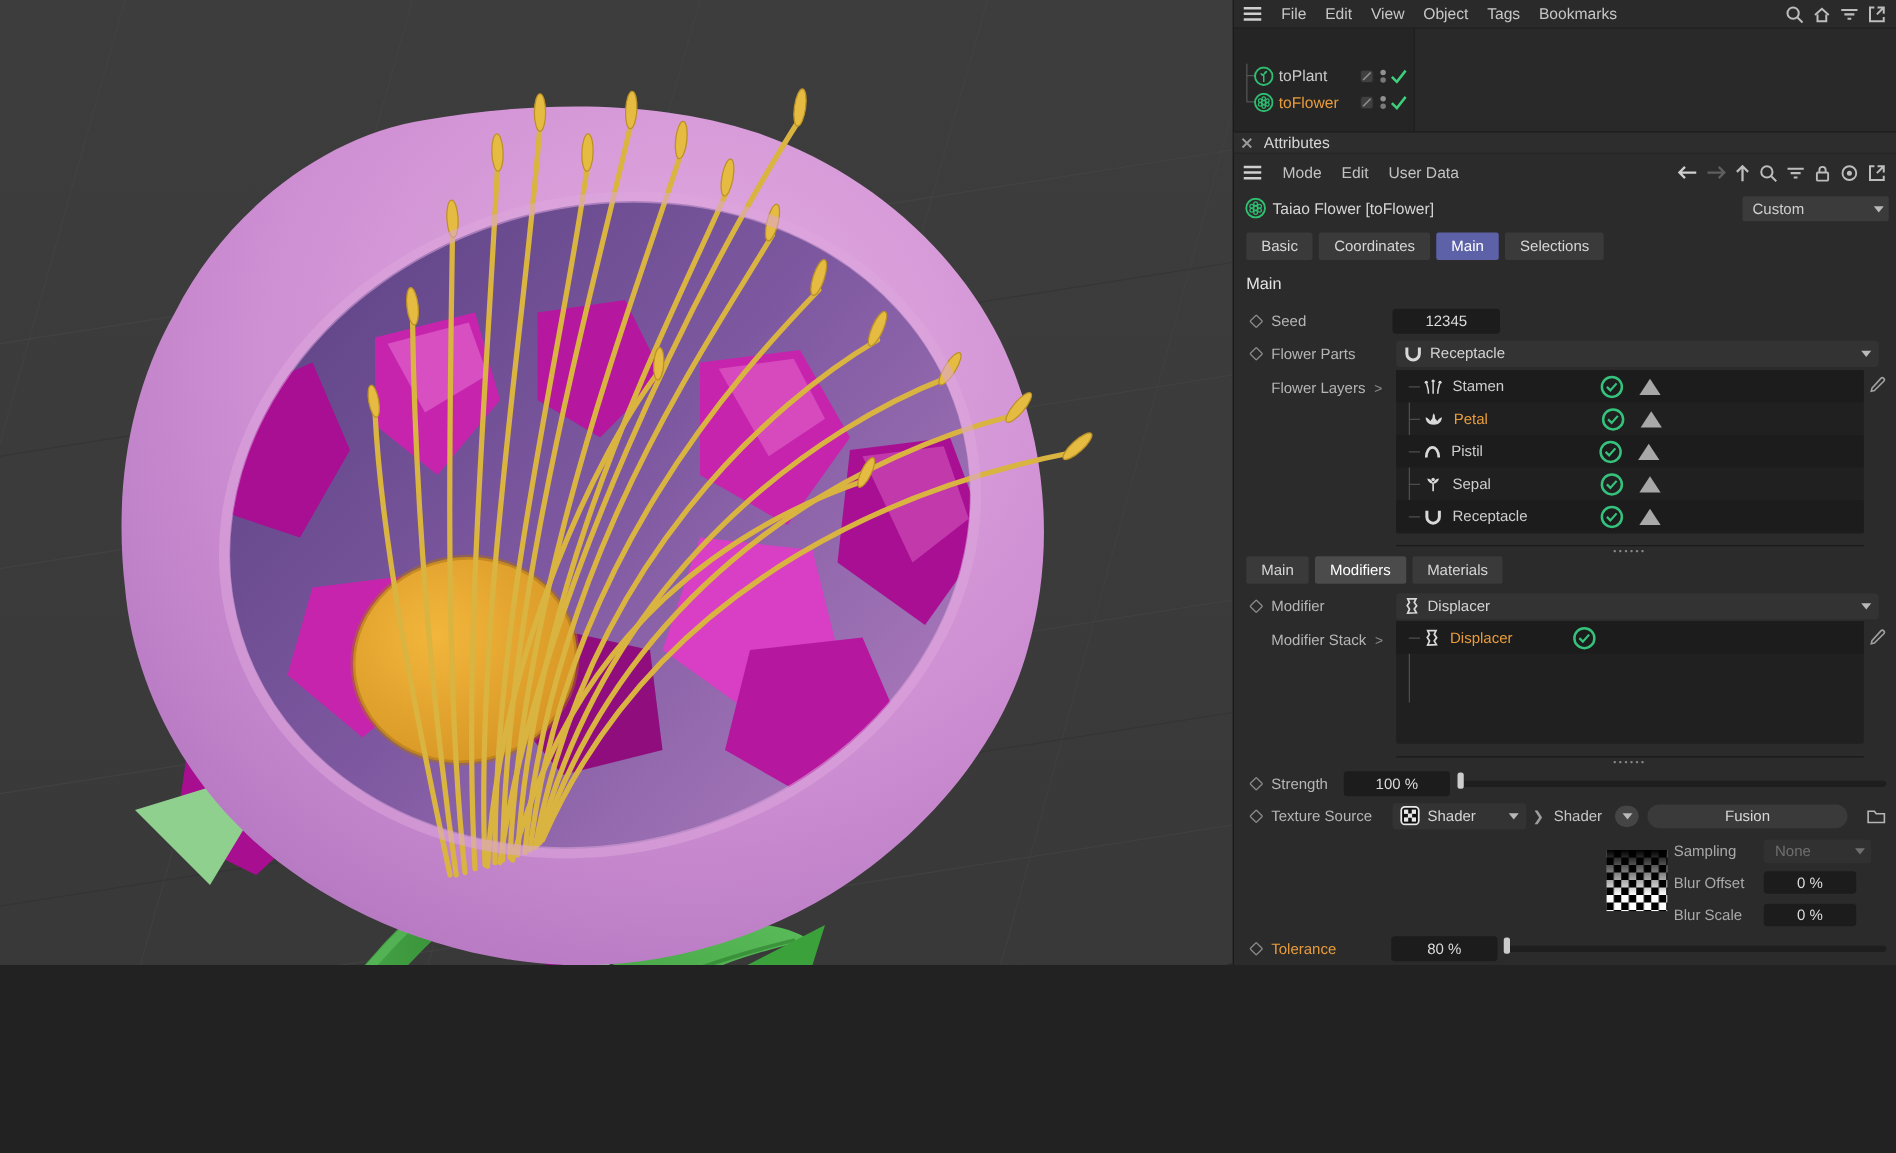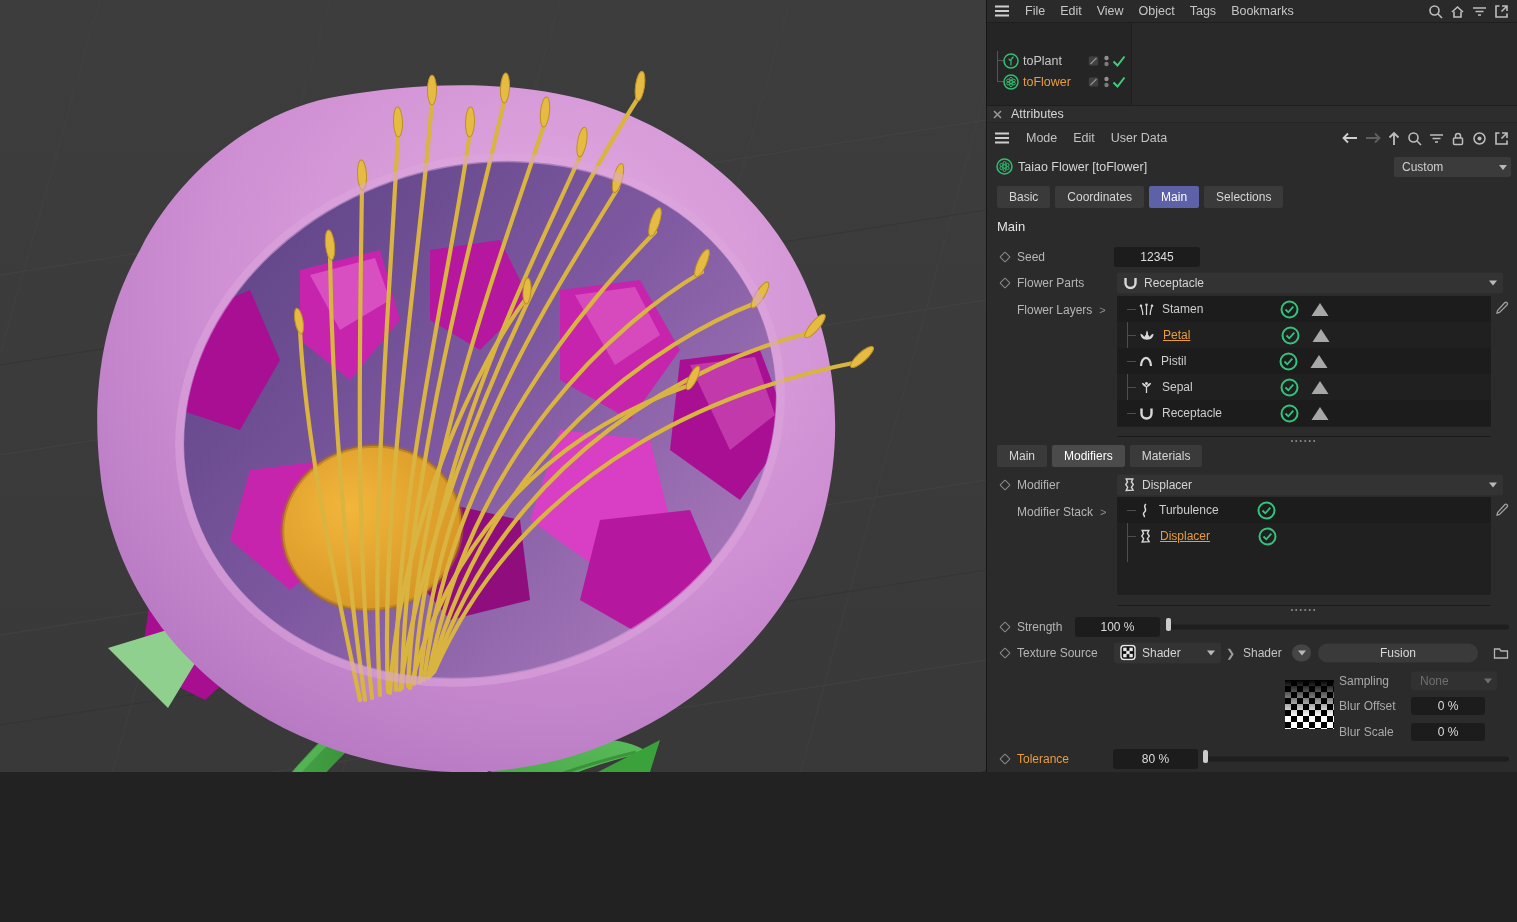--- a/index.html
+++ b/index.html
@@ -54,21 +54,21 @@
   .pl.orange{color:#e89c3c;}
   .chev::after{content:">";color:#8f8f8f;margin-left:7px;font-size:11px;}
   .inp{background:#1c1c1c;border-radius:3px;height:20px;display:flex;align-items:center;
        justify-content:center;color:#dcdcdc;}
   .dd{background:#333;border-radius:3px;height:21px;display:flex;align-items:center;
       padding:0 6px;color:#d4d4d4;gap:6px;}
   .listbox{position:absolute;left:130px;width:374px;background:#202020;border-radius:2px;}
   .trow{position:relative;height:26px;display:flex;align-items:center;padding-left:22px;}
   .trow:nth-child(even){background:#1c1c1c;}
   .tname{color:#cdcdcd;margin-left:8px;width:118px;white-space:nowrap;}
-  .tname.sel{color:#e89c3c;text-decoration:underline;}
+  .tname.sel{color:#e89c3c;}
   .vline{position:absolute;left:10px;width:1px;background:#4d4d4d;}
   .hstub{position:absolute;left:10px;width:9px;height:1px;background:#4d4d4d;}
   .dotsrule{position:absolute;left:130px;width:374px;text-align:center;height:8px;border-bottom:1px solid #1a1a1a;}
   .dotsrule::after{content:"\2022\2022\2022\2022\2022\2022";color:#8a8a8a;font-size:7px;letter-spacing:2px;
                    position:relative;top:3px;}
   .slider{position:absolute;height:5px;border-radius:2.5px;background:#1e1e1e;}
   .fill{height:100%;background:#5c61a8;border-radius:2.5px;position:relative;}
   .handle{position:absolute;right:-2px;top:50%;transform:translateY(-50%);
           width:5px;height:13px;background:#ccc;border-radius:2px;}
   .rulefull{position:absolute;left:0;width:100%;height:1px;background:#202020;}
@@ -611,35 +611,20 @@
 
     <div class="prow" style="top:501px;">
       <span class="pl chev">Modifier Stack</span>
     </div>
 
     <div class="listbox" style="top:497px;height:98px;">
       <div class="vline" style="top:13px;height:52px;"></div>
       <div class="trow">
         <span class="hstub" style="top:13px;"></span>
         <span class="ic">
-            <svg width="12" height="15">
-              <path d="M7 1C3 4 9 6 5.5 9 2.5 11.5 6.5 12.5 5 14" fill="none" stroke="#d8d8d8" stroke-width="1.5"></path>
-            </svg>
-          </span>
-        <span class="tname">Turbulence</span>
-        <span class="ic" style="margin-left:-20px;">
-            <svg width="19" height="19">
-              <circle cx="9.5" cy="9.5" r="8" fill="none" stroke="#35c27d" stroke-width="2"></circle>
-              <path d="M5.5 9.5l2.8 2.8 5-5.6" fill="none" stroke="#35c27d" stroke-width="1.8"></path>
-            </svg>
-          </span>
-      </div>
-      <div class="trow">
-        <span class="hstub" style="top:13px;"></span>
-        <span class="ic">
             <svg width="13" height="15">
               <path d="M3.2 1.5h6.6L8.4 4.5l1.9 2.6-1.9 2.6 1.7 3-6.9.3 1.4-3.3L2.8 7l1.7-2.5Z" fill="none" stroke="#d8d8d8" stroke-width="1.4"></path>
             </svg>
           </span>
         <span class="tname sel">Displacer</span>
         <span class="ic" style="margin-left:-20px;">
             <svg width="19" height="19">
               <circle cx="9.5" cy="9.5" r="8" fill="none" stroke="#35c27d" stroke-width="2"></circle>
               <path d="M5.5 9.5l2.8 2.8 5-5.6" fill="none" stroke="#35c27d" stroke-width="1.8"></path>
             </svg>

